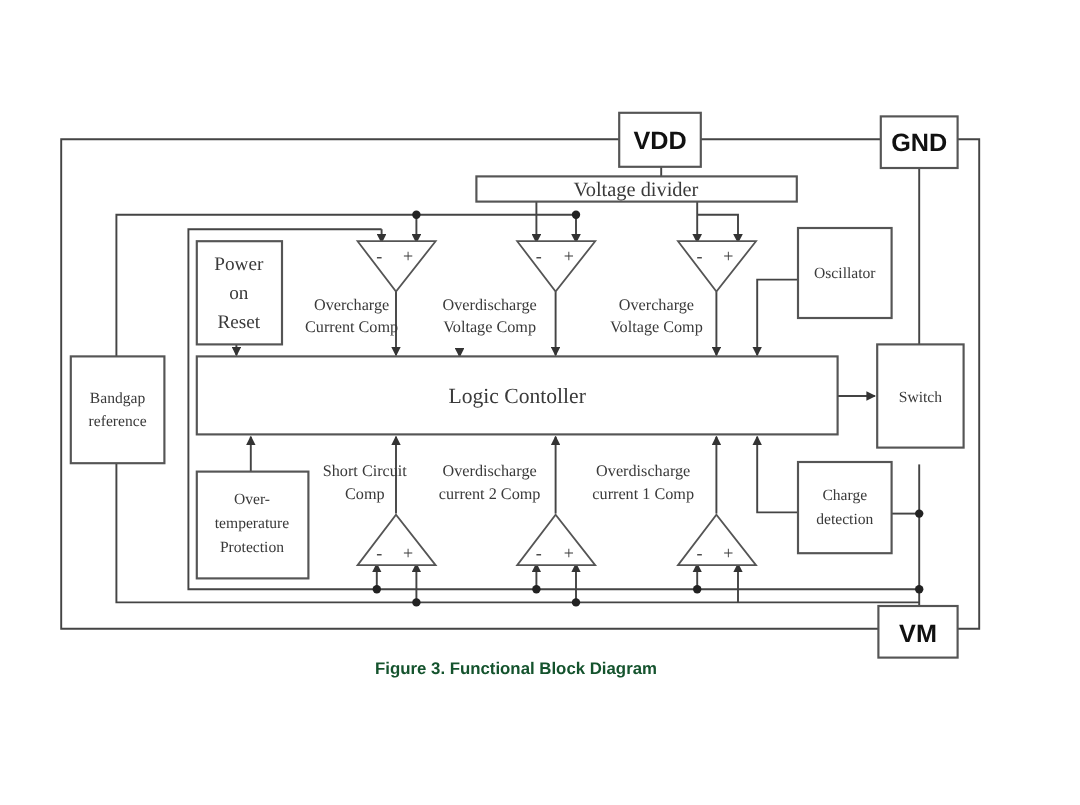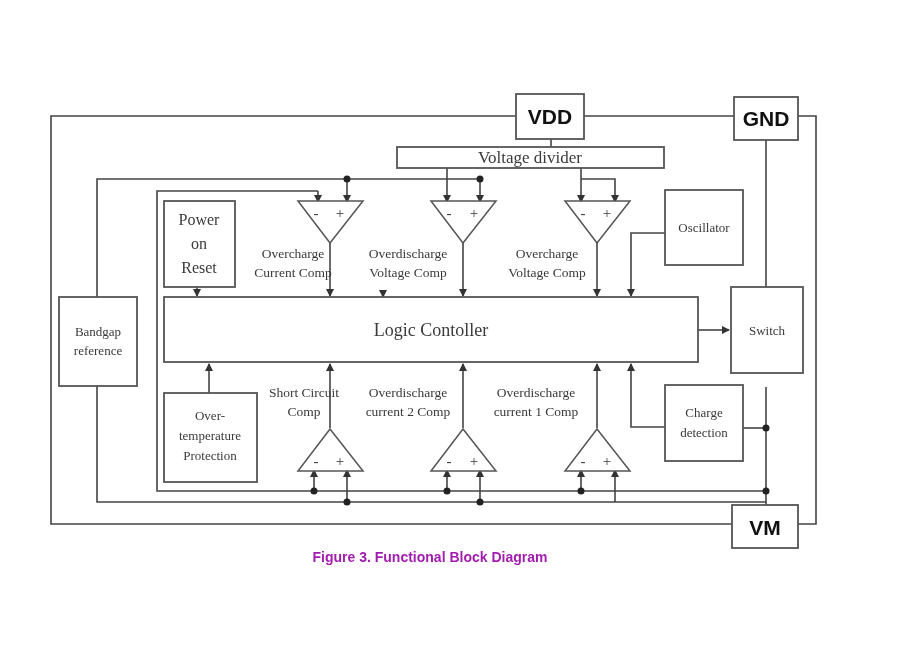--- a/index.html
+++ b/index.html
@@ -1,21 +1,21 @@
 <!DOCTYPE html>
 <html><head>
 <meta charset="utf-8">
 <style>
   html, body { margin:0; padding:0; background:#ffffff; }
   body { width:900px; height:671px; position:relative; overflow:hidden; }
   #diagram { position:absolute; left:0; top:0; }
   .serif { font-family:"Liberation Serif","DejaVu Serif",serif; fill:#3a3a3a; }
   .sans-bold { font-family:"Liberation Sans","DejaVu Sans",sans-serif; font-weight:bold; fill:#111; }
   .caption { position:absolute; left:0; width:860px; top:549px; text-align:center;
-             font-family:"Liberation Sans","DejaVu Sans",sans-serif; font-weight:bold; font-size:14px; color:#a21caf; }
+             font-family:"Liberation Sans","DejaVu Sans",sans-serif; font-weight:bold; font-size:14px; color:#14532d; }
 </style>
 </head>
 <body>
 
 <svg id="diagram" width="900" height="671" viewBox="0 0 900 671">
   <defs>
     <marker id="arr" markerWidth="8" markerHeight="8" refX="7" refY="4" orient="auto" markerUnits="userSpaceOnUse">
       <path d="M0,0 L8,4 L0,8 z" fill="#333"></path>
     </marker>
   </defs>

